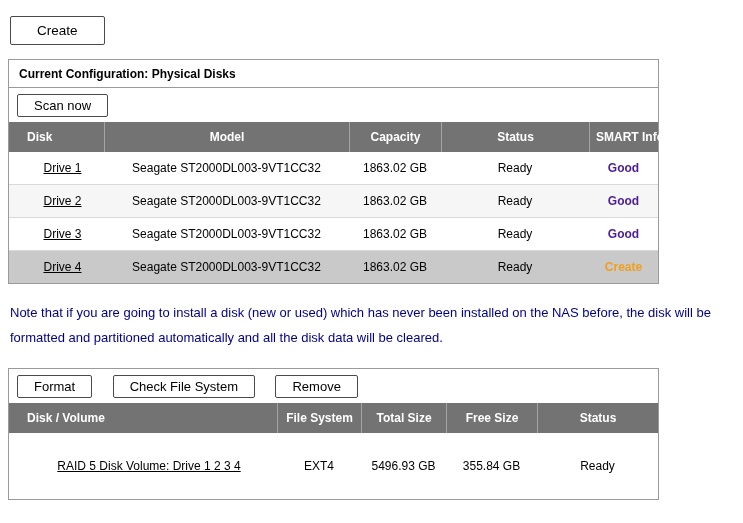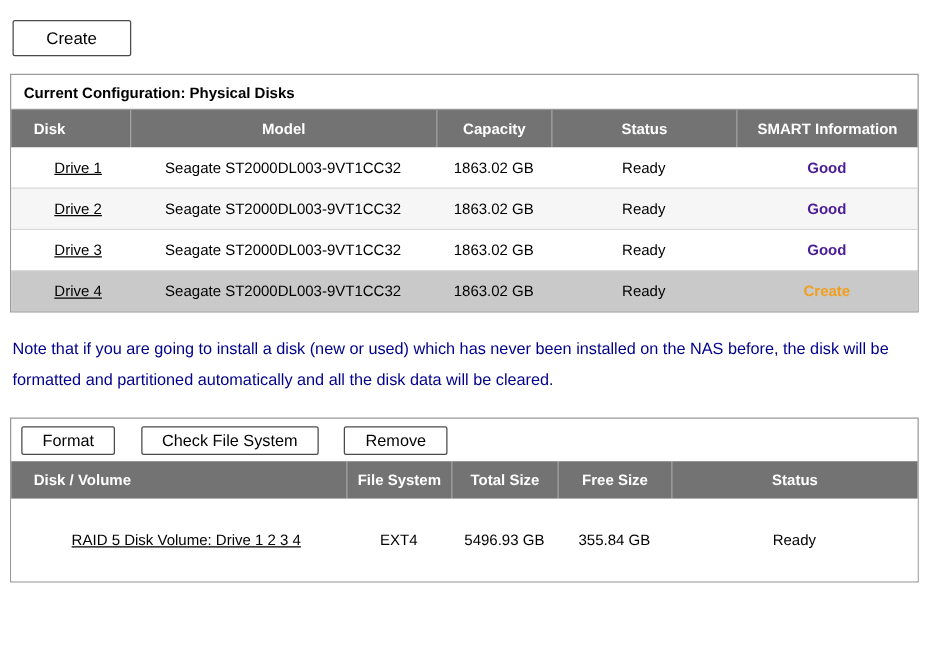--- a/index.html
+++ b/index.html
@@ -20,21 +20,21 @@
     font-family: "Liberation Sans", sans-serif;
     font-size: 13px;
     color: #000;
     padding: 3px 16px;
     cursor: pointer;
     text-align: center;
   }
   .create-btn { margin: 8px 0 14px 2px; padding: 6px 26px; font-size: 13.5px; text-align: right; }
 
   .panel {
-    width: 727px;
+    width: 651px;
     border: 1px solid #9a9a9a;
     background: #fff;
   }
   .panel-title {
     font-size: 12px;
     font-weight: bold;
     padding: 7px 10px 6px 10px;
     border-bottom: 1px solid #9a9a9a;
   }
   .panel-toolbar { padding: 6px 8px 5px 8px; }
@@ -85,20 +85,23 @@
 <body>
 
 <div class="page">
 
   <button class="btn create-btn">Create</button>
 
   
   <div class="panel">
     <div class="panel-title">Current Configuration: Physical Disks</div>
 
+    <div class="panel-toolbar">
+      <button class="btn">Scan now</button>
+    </div>
 
     <div class="grid-header cols-physical">
       <div class="hcell">Disk</div>
       <div class="hcell">Model</div>
       <div class="hcell">Capacity</div>
       <div class="hcell">Status</div>
       <div class="hcell">SMART Information</div>
     </div>
 
     <div class="rows">

